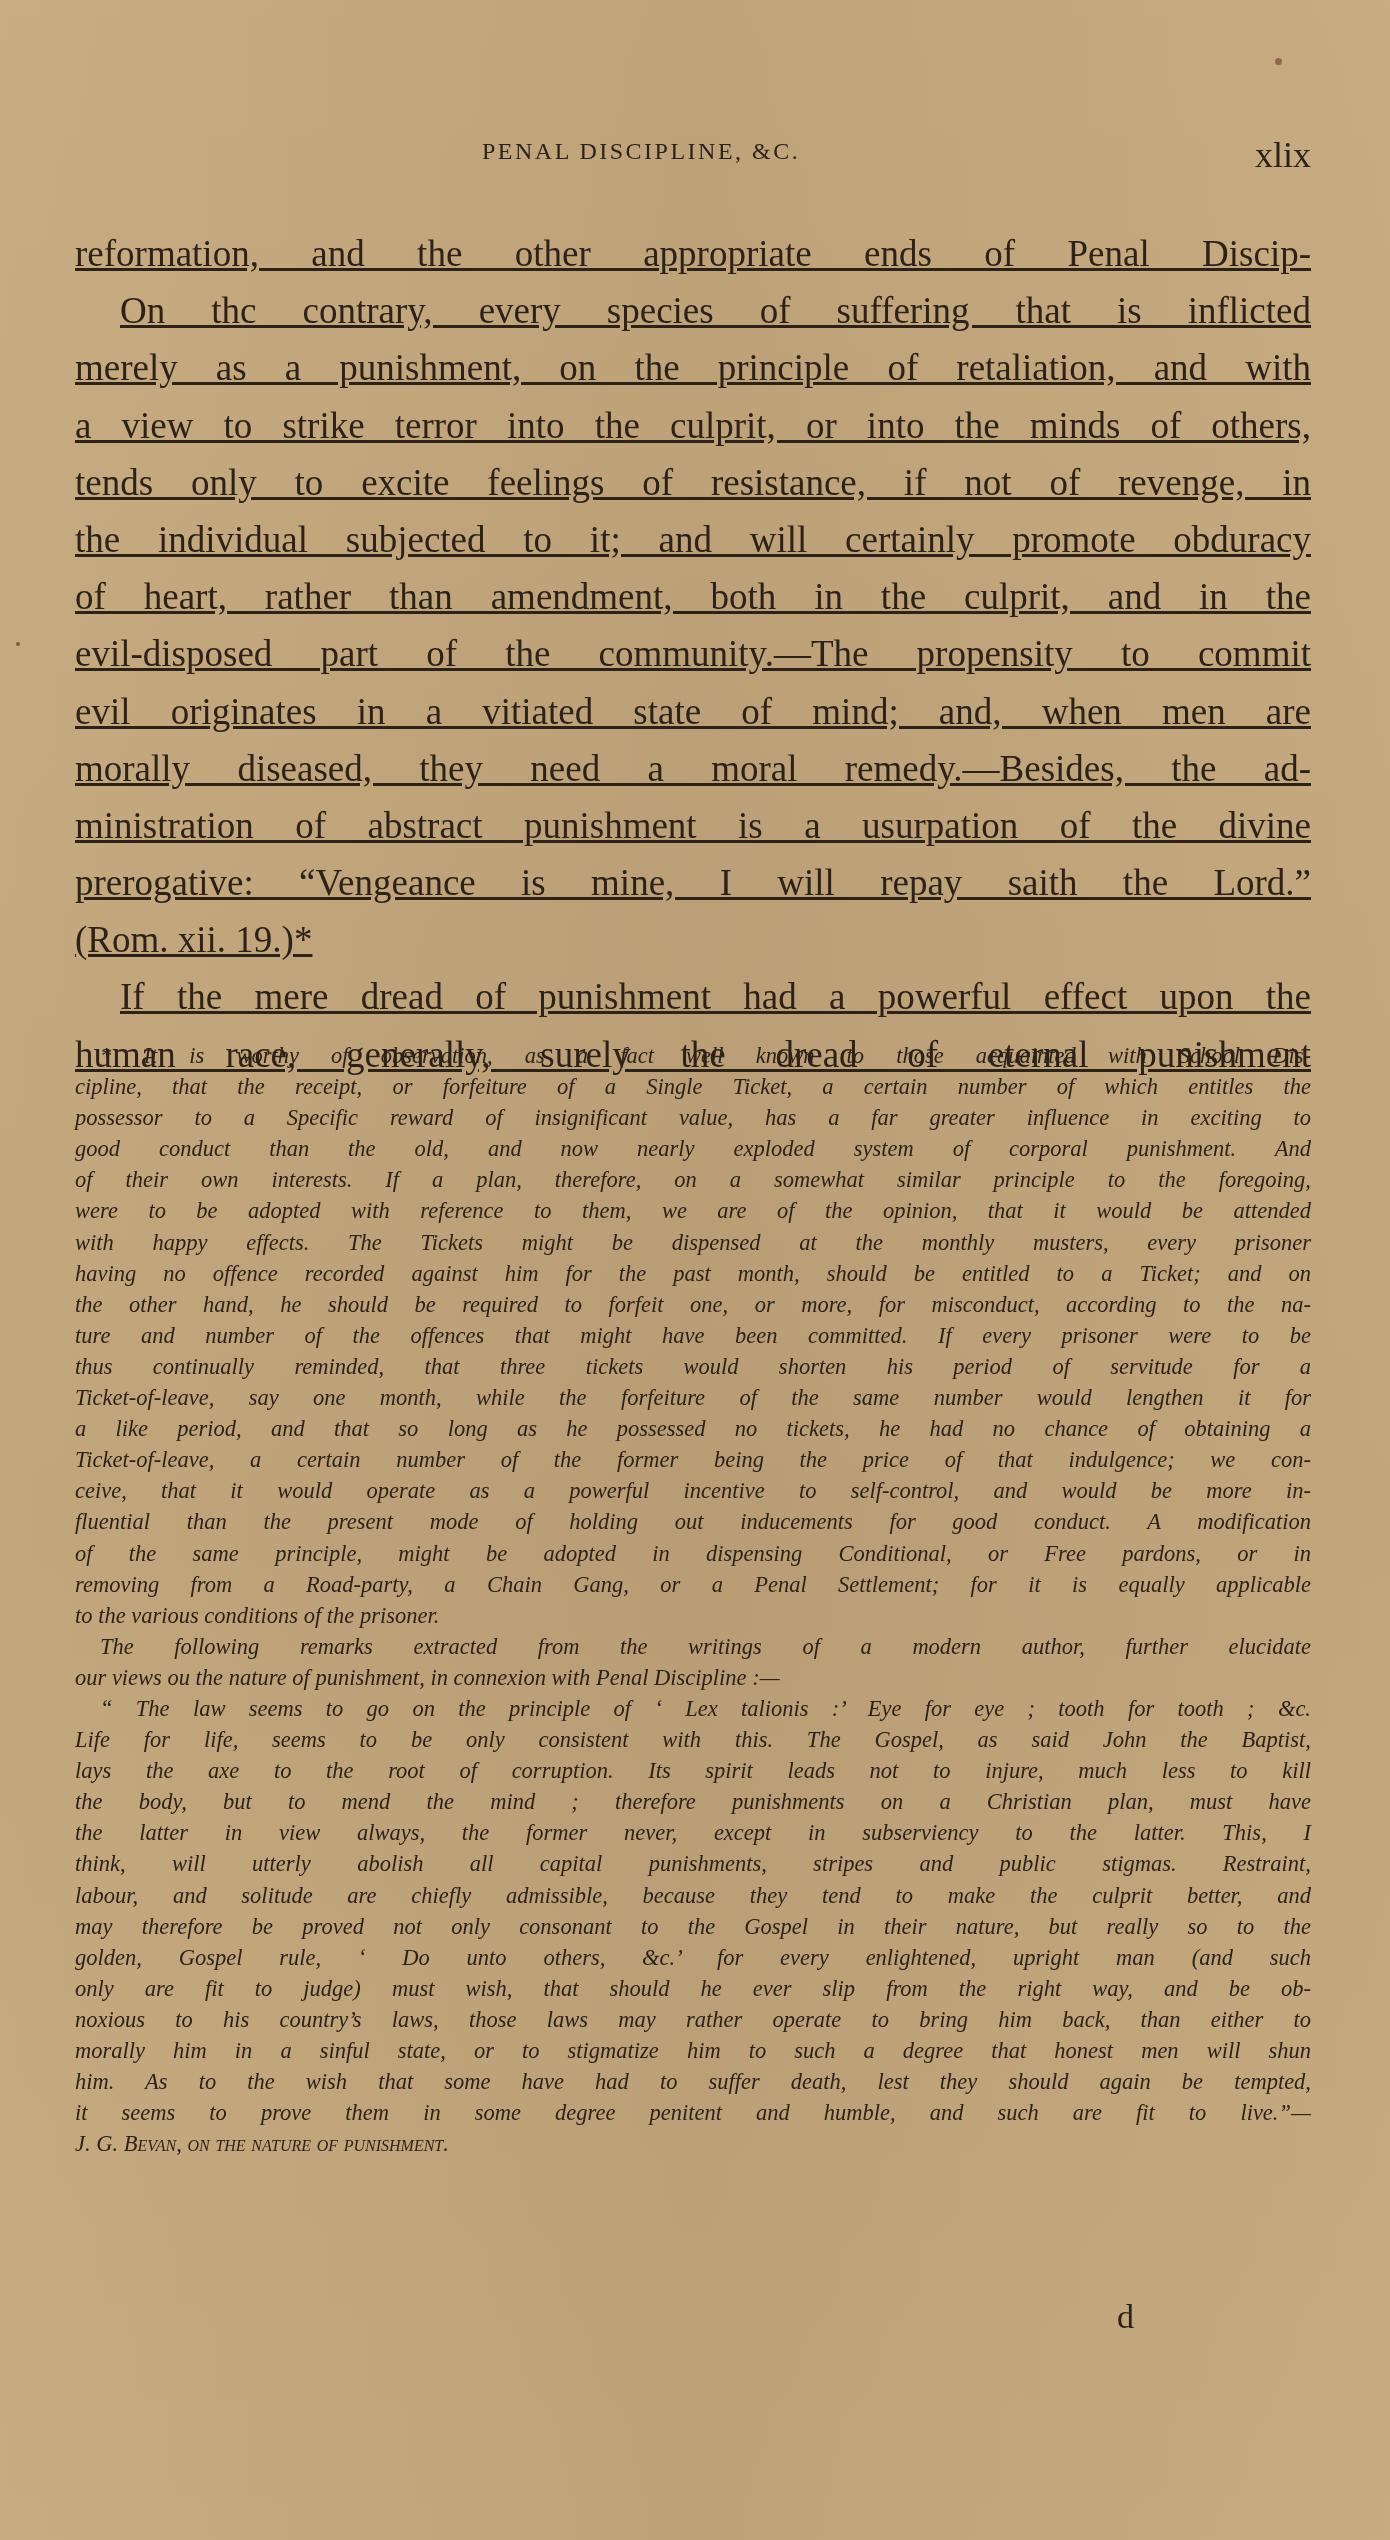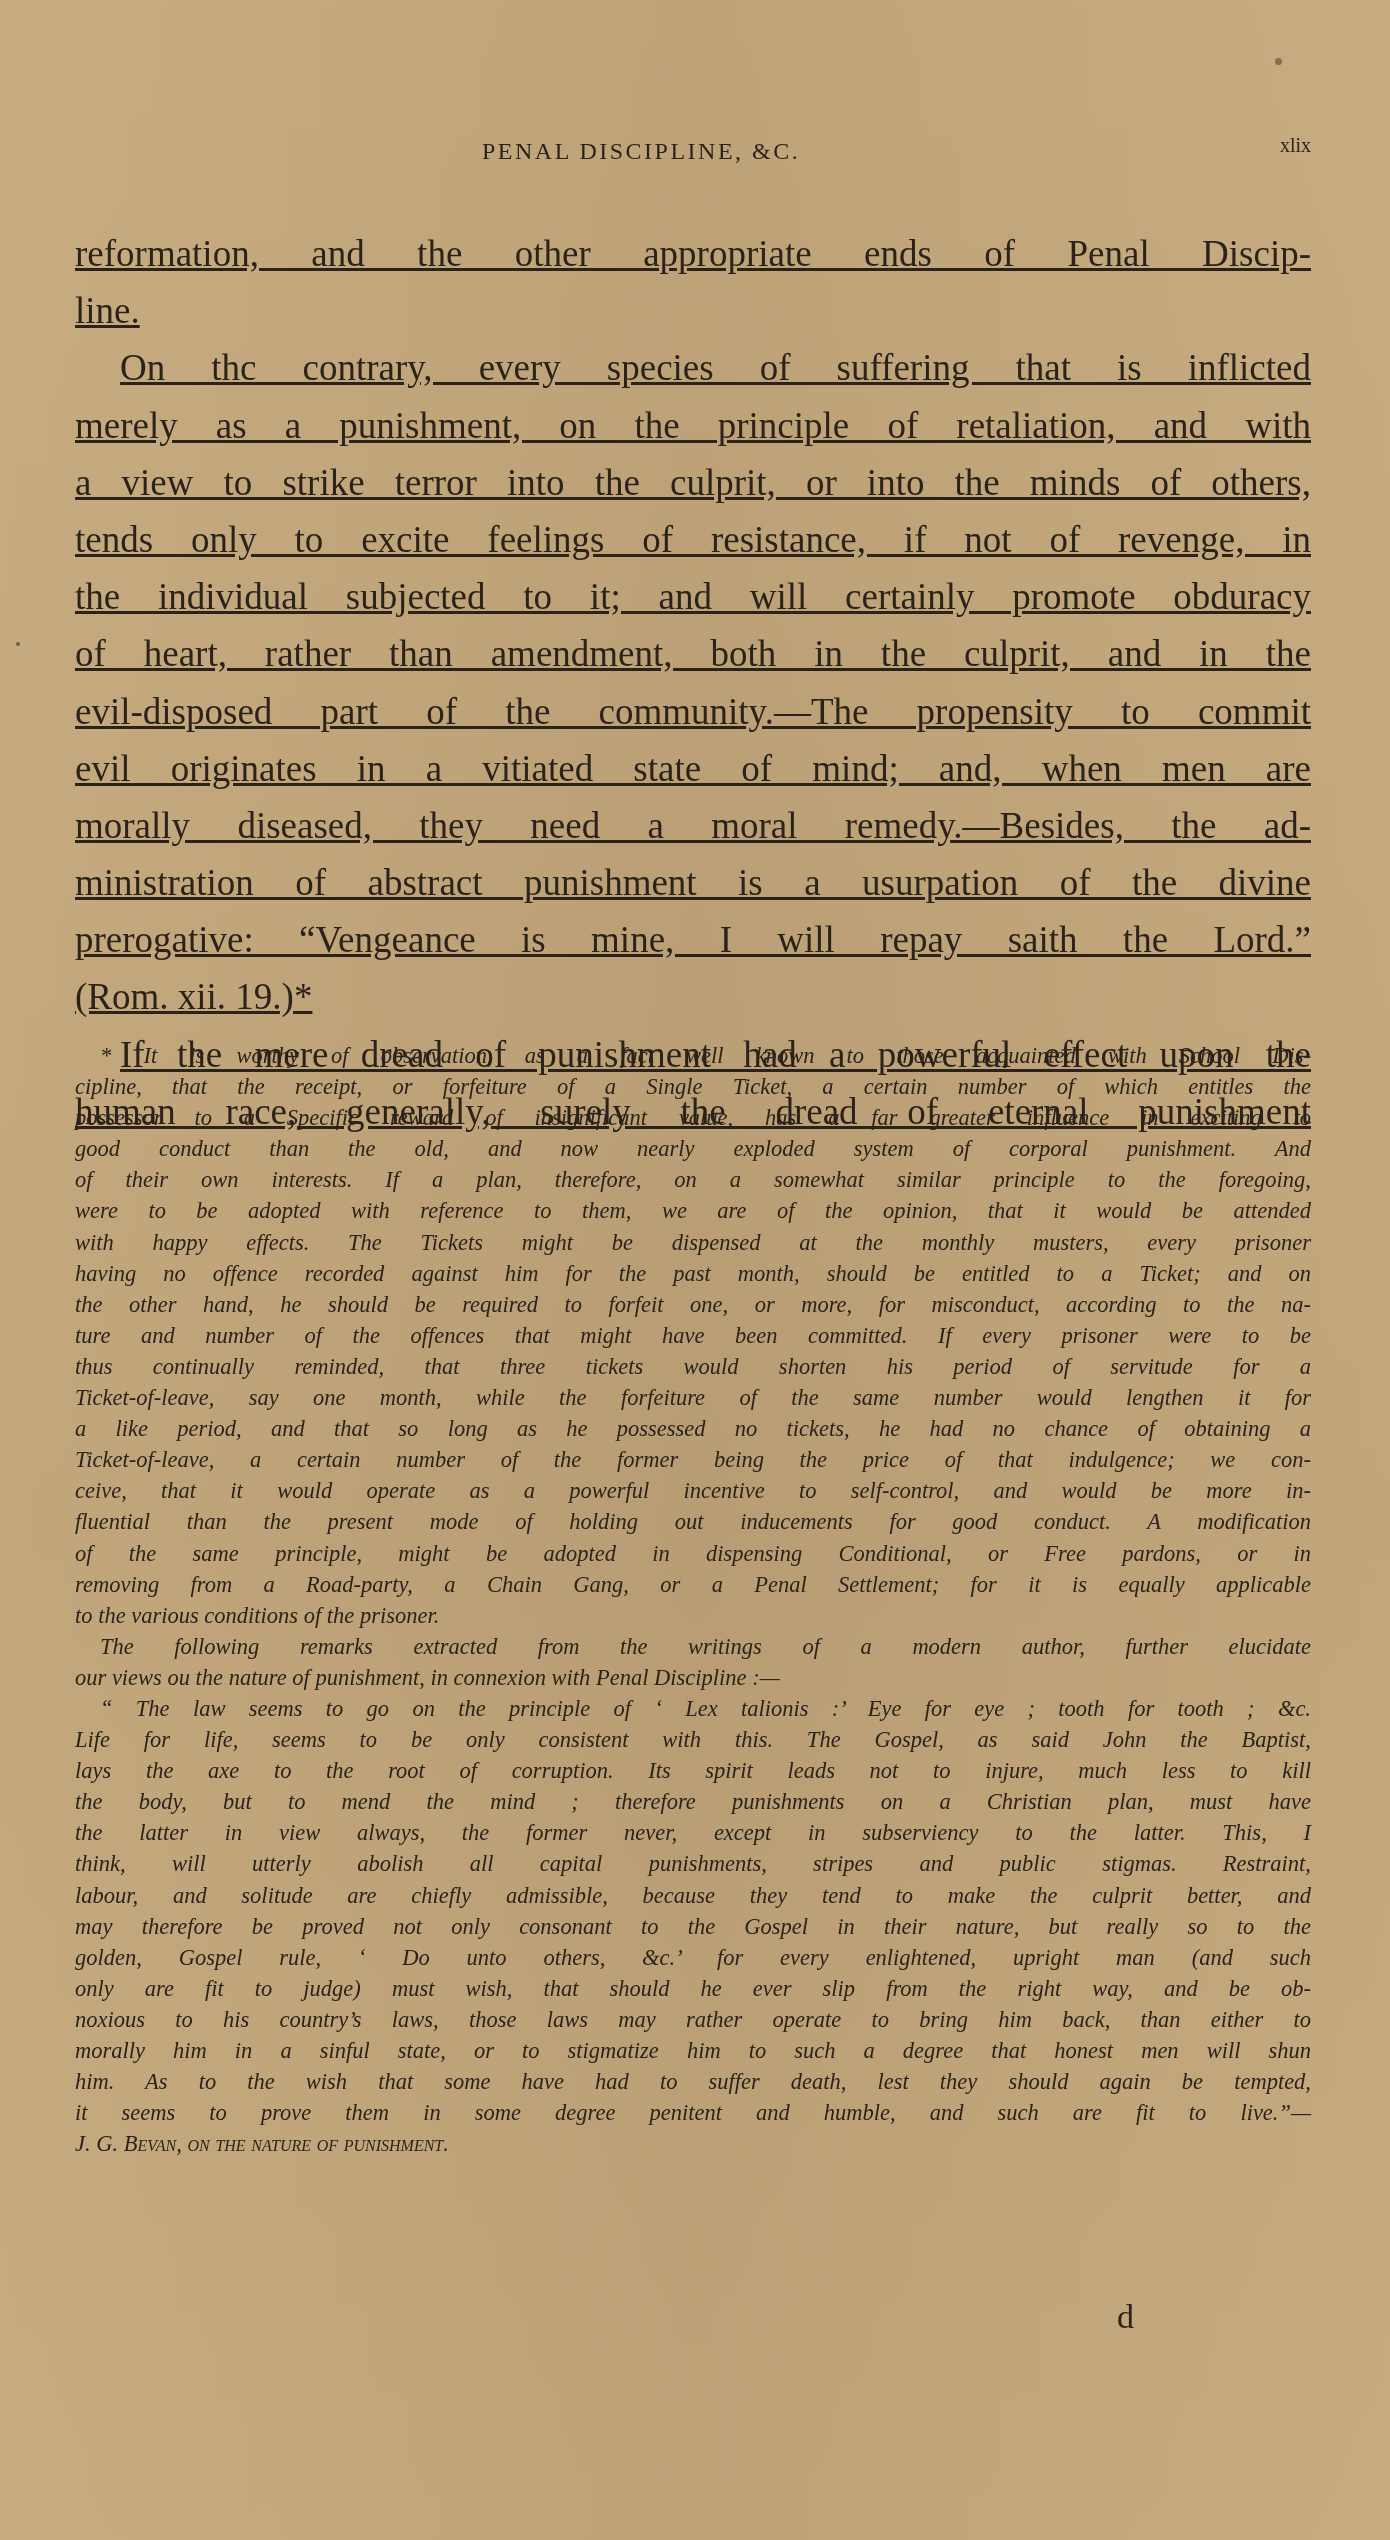--- a/index.html
+++ b/index.html
@@ -60,21 +60,21 @@
     font-size: 25px;
     letter-spacing: 2.5px;
     font-variant: small-caps;
     text-transform: uppercase;
     font-size: 24px;
   }
   .page-number {
     position: absolute;
     right: 79px;
     top: -4px;
-    font-size: 20px;
+    font-size: 36px;
   }
   .body-text {
     position: absolute;
     left: 75px;
     top: 205px;
     width: 1236px;
     font-size: 37px;
     line-height: 57.2px;
   }
   .line {
@@ -130,21 +130,20 @@
   <div class="speck"></div>
   <div class="margin-dot"></div>
 
   <div class="running-head">
     <span class="running-title">PENAL DISCIPLINE, &amp;C.</span>
     <span class="page-number">xlix</span>
   </div>
 
   <div class="body-text">
     <span class="line">reformation, and the other appropriate ends of Penal Discip-</span>
-    <span class="line last">line.</span>
     <span class="line indent">On thc contrary, every species of suffering that is inflicted</span>
     <span class="line">merely as a punishment, on the principle of retaliation, and with</span>
     <span class="line">a view to strike terror into the culprit, or into the minds of others,</span>
     <span class="line">tends only to excite feelings of resistance, if not of revenge, in</span>
     <span class="line">the individual subjected to it; and will certainly promote obduracy</span>
     <span class="line">of heart, rather than amendment, both in the culprit, and in the</span>
     <span class="line">evil-disposed part of the community.—The propensity to commit</span>
     <span class="line">evil originates in a vitiated state of mind; and, when men are</span>
     <span class="line">morally diseased, they need a moral remedy.—Besides, the ad-</span>
     <span class="line">ministration of abstract punishment is a usurpation of the divine</span>

